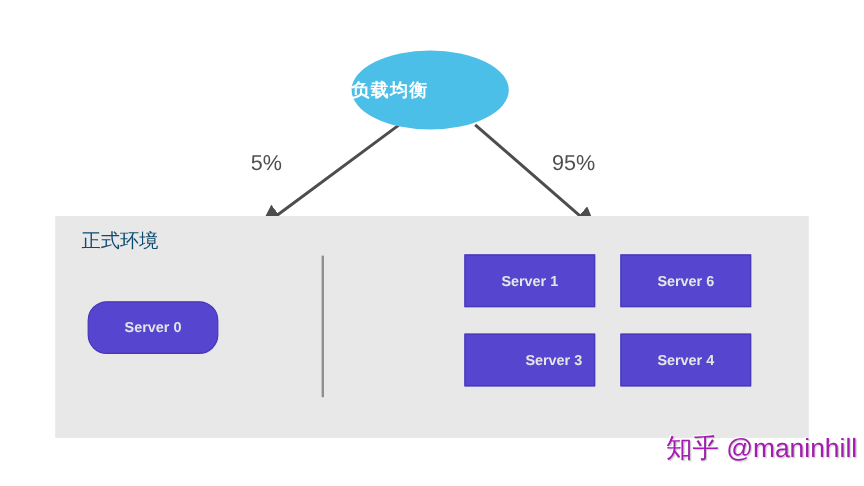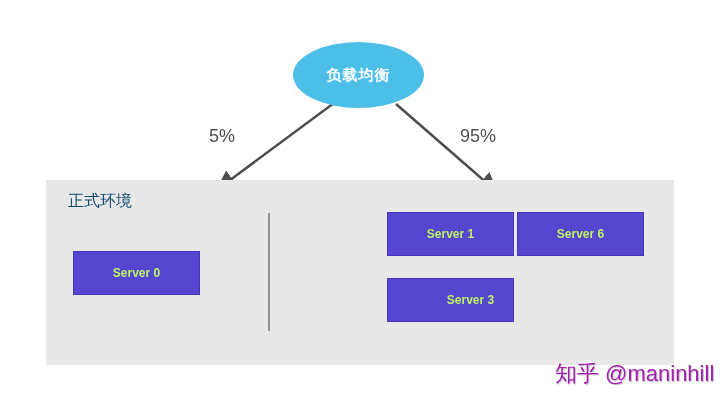--- a/index.html
+++ b/index.html
@@ -19,21 +19,21 @@
   .lb-ellipse {
     position: absolute;
     left: 293px;
     top: 42px;
     width: 131px;
     height: 66px;
     background: #4cbfe8;
     border-radius: 50%;
     display: flex;
     align-items: center;
-    justify-content: center;
+    justify-content: flex-start;
     color: #ffffff;
     font-size: 15px;
     font-weight: bold;
     letter-spacing: 1px;
   }
   
   .arrow-layer {
     position: absolute;
     left: 0;
     top: 0;
@@ -69,33 +69,33 @@
     position: absolute;
     left: 222px;
     top: 33px;
     width: 2px;
     height: 118px;
     background: #8f8f8f;
   }
   
   .server {
     position: absolute;
-    width: 127px;
+    width: 109px;
     height: 44px;
     background: #5645ce;
     border: 1px solid #4736b8;
     box-sizing: border-box;
     display: flex;
     align-items: center;
     justify-content: center;
-    color: #bef264;
+    color: #e5e5e5;
     font-size: 12px;
     font-weight: bold;
   }
-  .server-0 { left: 27px;  top: 71px; }
+  .server-0 { left: 27px;  top: 71px; border-radius: 16px; }
   .server-1 { left: 341px; top: 32px; }
   .server-2 { left: 471px; top: 32px; }
   .server-3 { left: 341px; top: 98px; padding-left: 40px; }
   .server-4 { left: 471px; top: 98px; }
   
   .watermark {
     position: absolute;
     left: 555px;
     top: 359px;
     font-size: 22px;
@@ -136,17 +136,20 @@
     </div>
     <div class="server server-1">
       <span>Server 1</span>
     </div>
     <div class="server server-2">
       <span>Server 6</span>
     </div>
     <div class="server server-3">
       <span>Server 3</span>
     </div>
+    <div class="server server-4">
+      <span>Server 4</span>
+    </div>
   </div>
 
   <div class="watermark">知乎 @maninhill</div>
 
 </div>
 
 </body></html>

